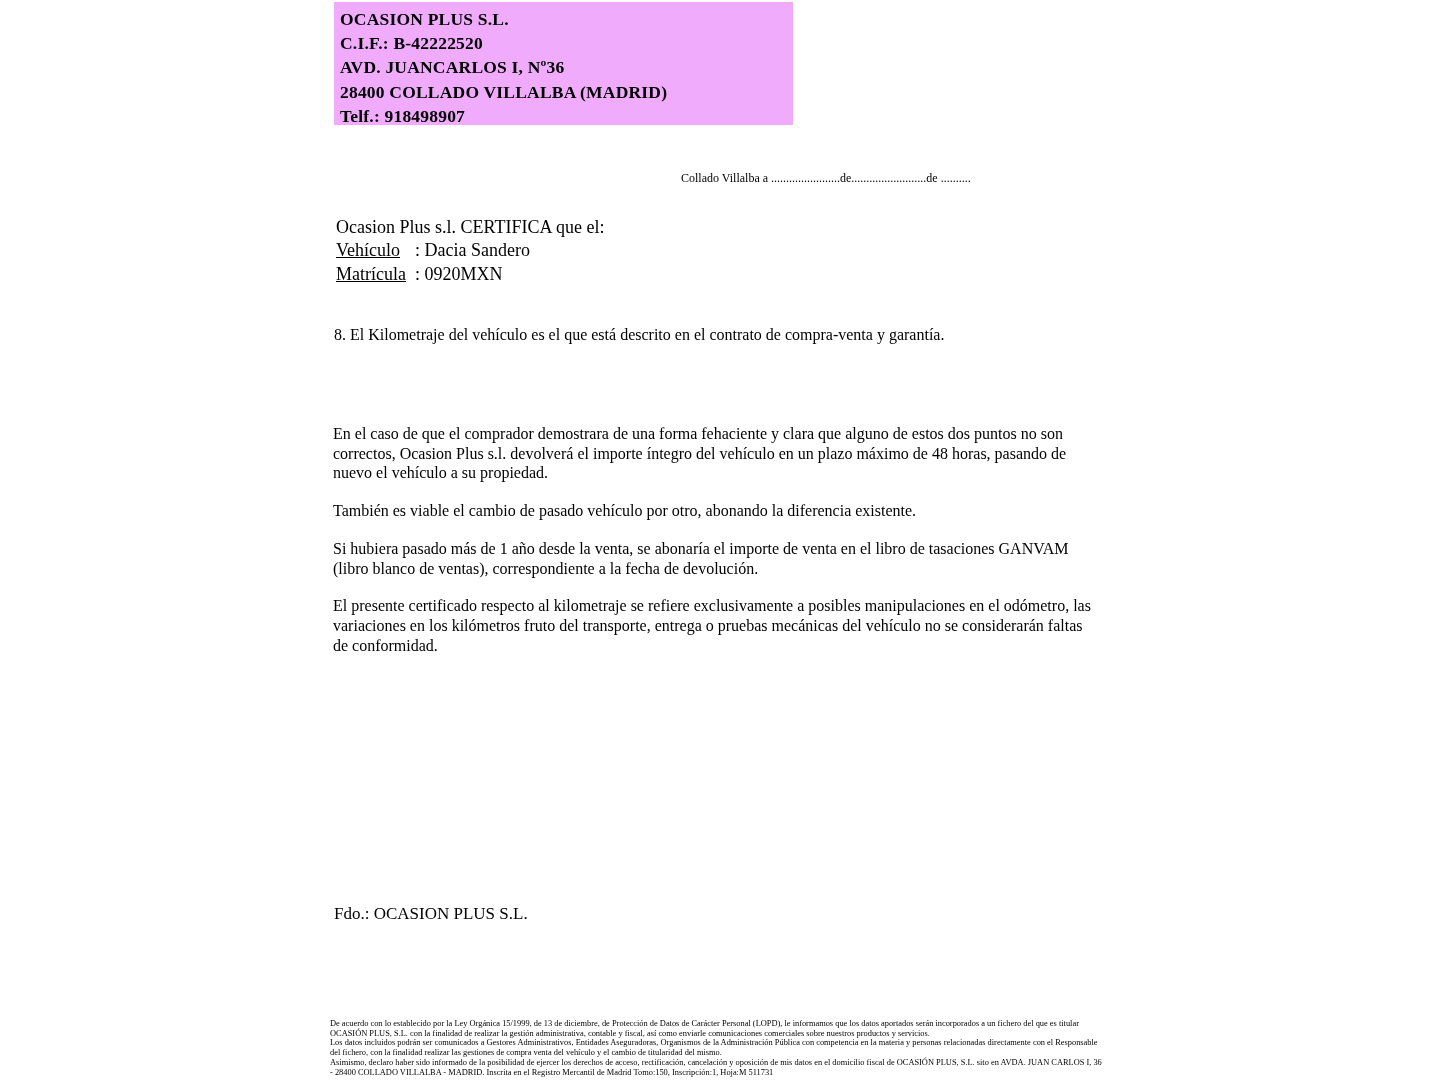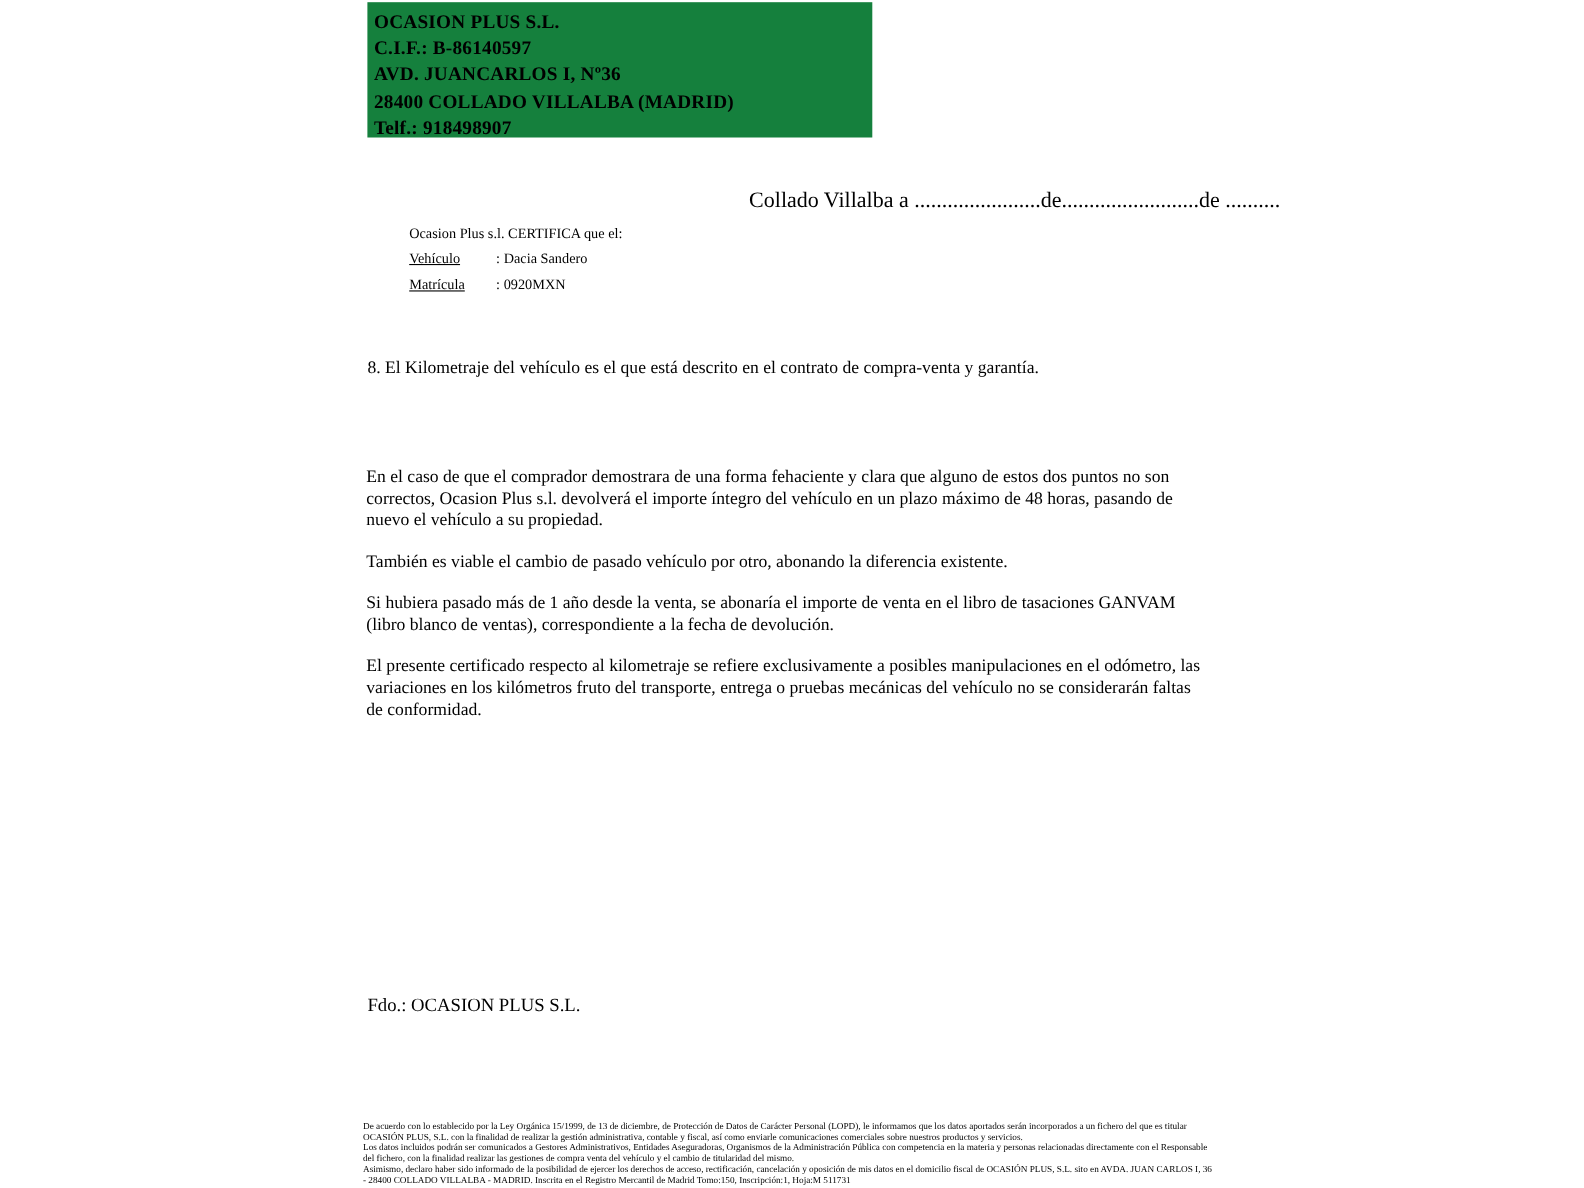--- a/index.html
+++ b/index.html
@@ -17,46 +17,45 @@
     height: 1080px;
   }
 
   
   .company-box {
     position: absolute;
     left: 334px;
     top: 2px;
     width: 459px;
     height: 123px;
-    background: #15803d;
+    background: #f0abfc;
     padding: 5px 0 0 6px;
     font-weight: bold;
     font-size: 17.5px;
     line-height: 24.2px;
     letter-spacing: 0.2px;
   }
 
   
   .date-line {
     position: absolute;
     left: 681px;
     top: 171px;
-    font-size: 20px;
+    font-size: 12px;
     white-space: nowrap;
     text-align: right;
   }
 
   
   .cert-block {
     position: absolute;
     left: 336px;
-    top: 200px;
-    font-size: 13px;
+    top: 216px;
+    font-size: 18px;
     line-height: 23.4px;
-    margin-left: 36px;
   }
   .cert-field { display: flex; }
   .cert-field .label {
     display: inline-block;
     width: 79px;
     text-decoration: underline;
   }
   .cert-field .value { display: inline-block; }
 
   
@@ -101,21 +100,21 @@
     letter-spacing: 0;
   }
 </style>
 </head>
 <body>
 
 <div class="page">
 
   <div class="company-box">
     <div>OCASION PLUS S.L.</div>
-    <div>C.I.F.: B-86140597</div>
+    <div>C.I.F.: B-42222520</div>
     <div>AVD. JUANCARLOS I, Nº36</div>
     <div>28400 COLLADO VILLALBA (MADRID)</div>
     <div>Telf.: 918498907</div>
   </div>
 
   <div class="date-line">Collado Villalba a .......................de.........................de ..........</div>
 
   <div class="cert-block">
     <div>Ocasion Plus s.l. CERTIFICA que el:</div>
     <div class="cert-field">

